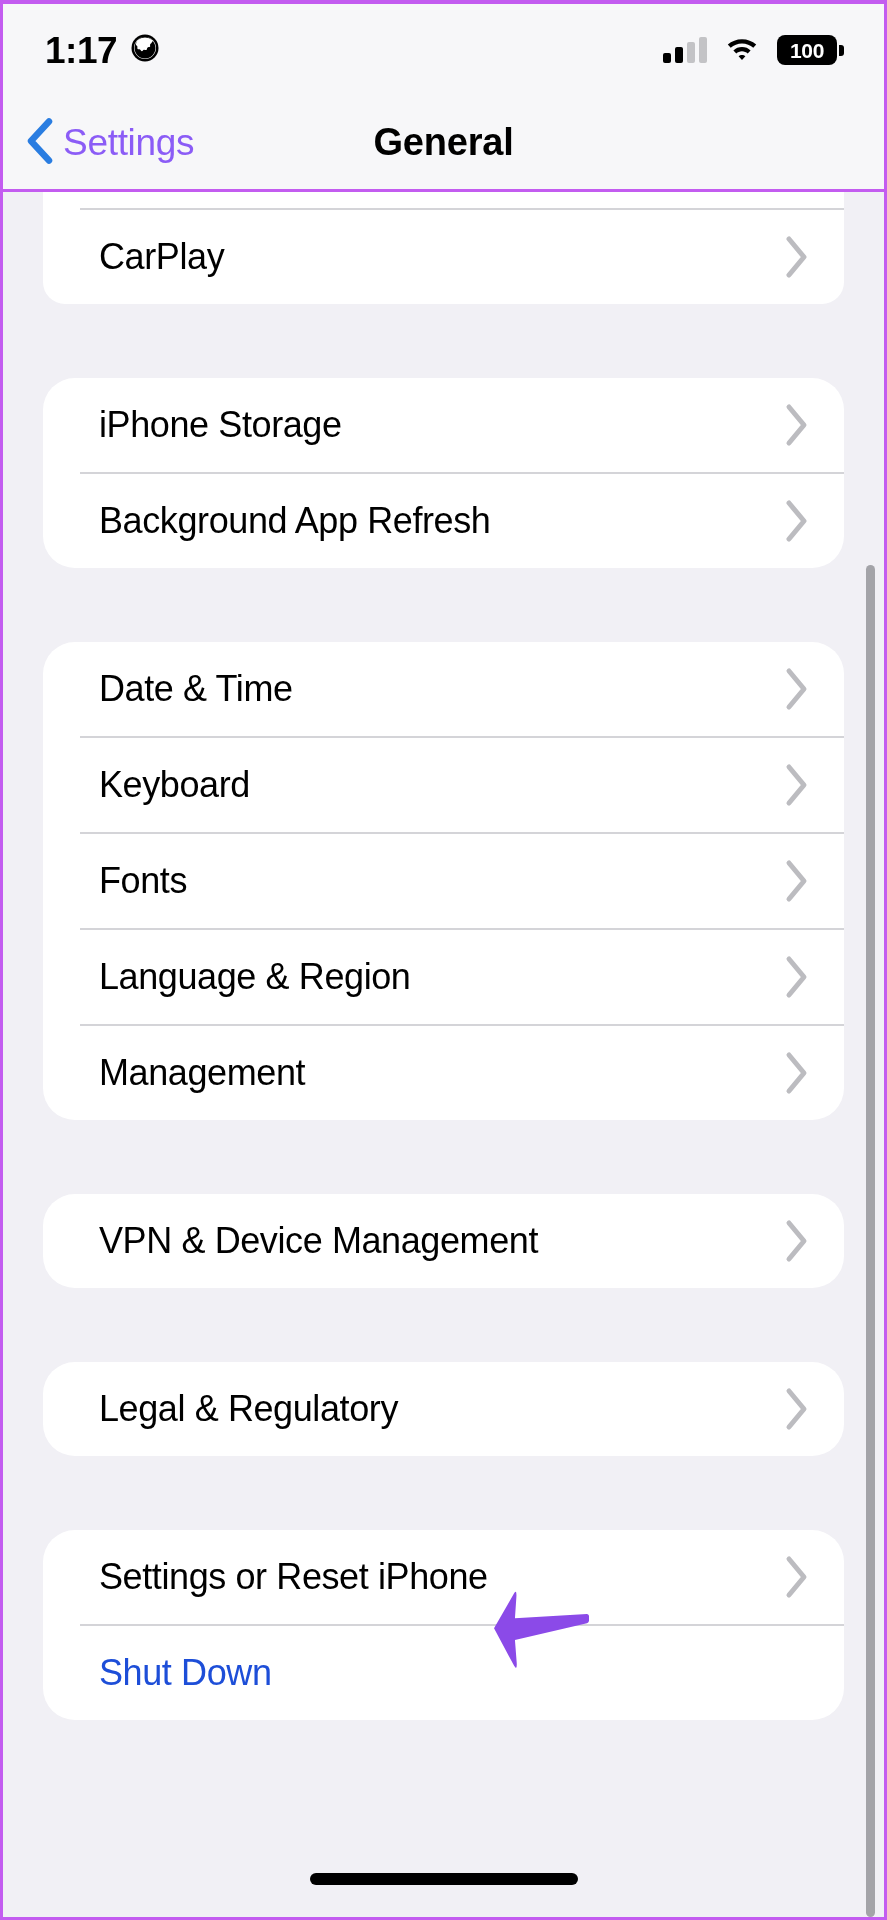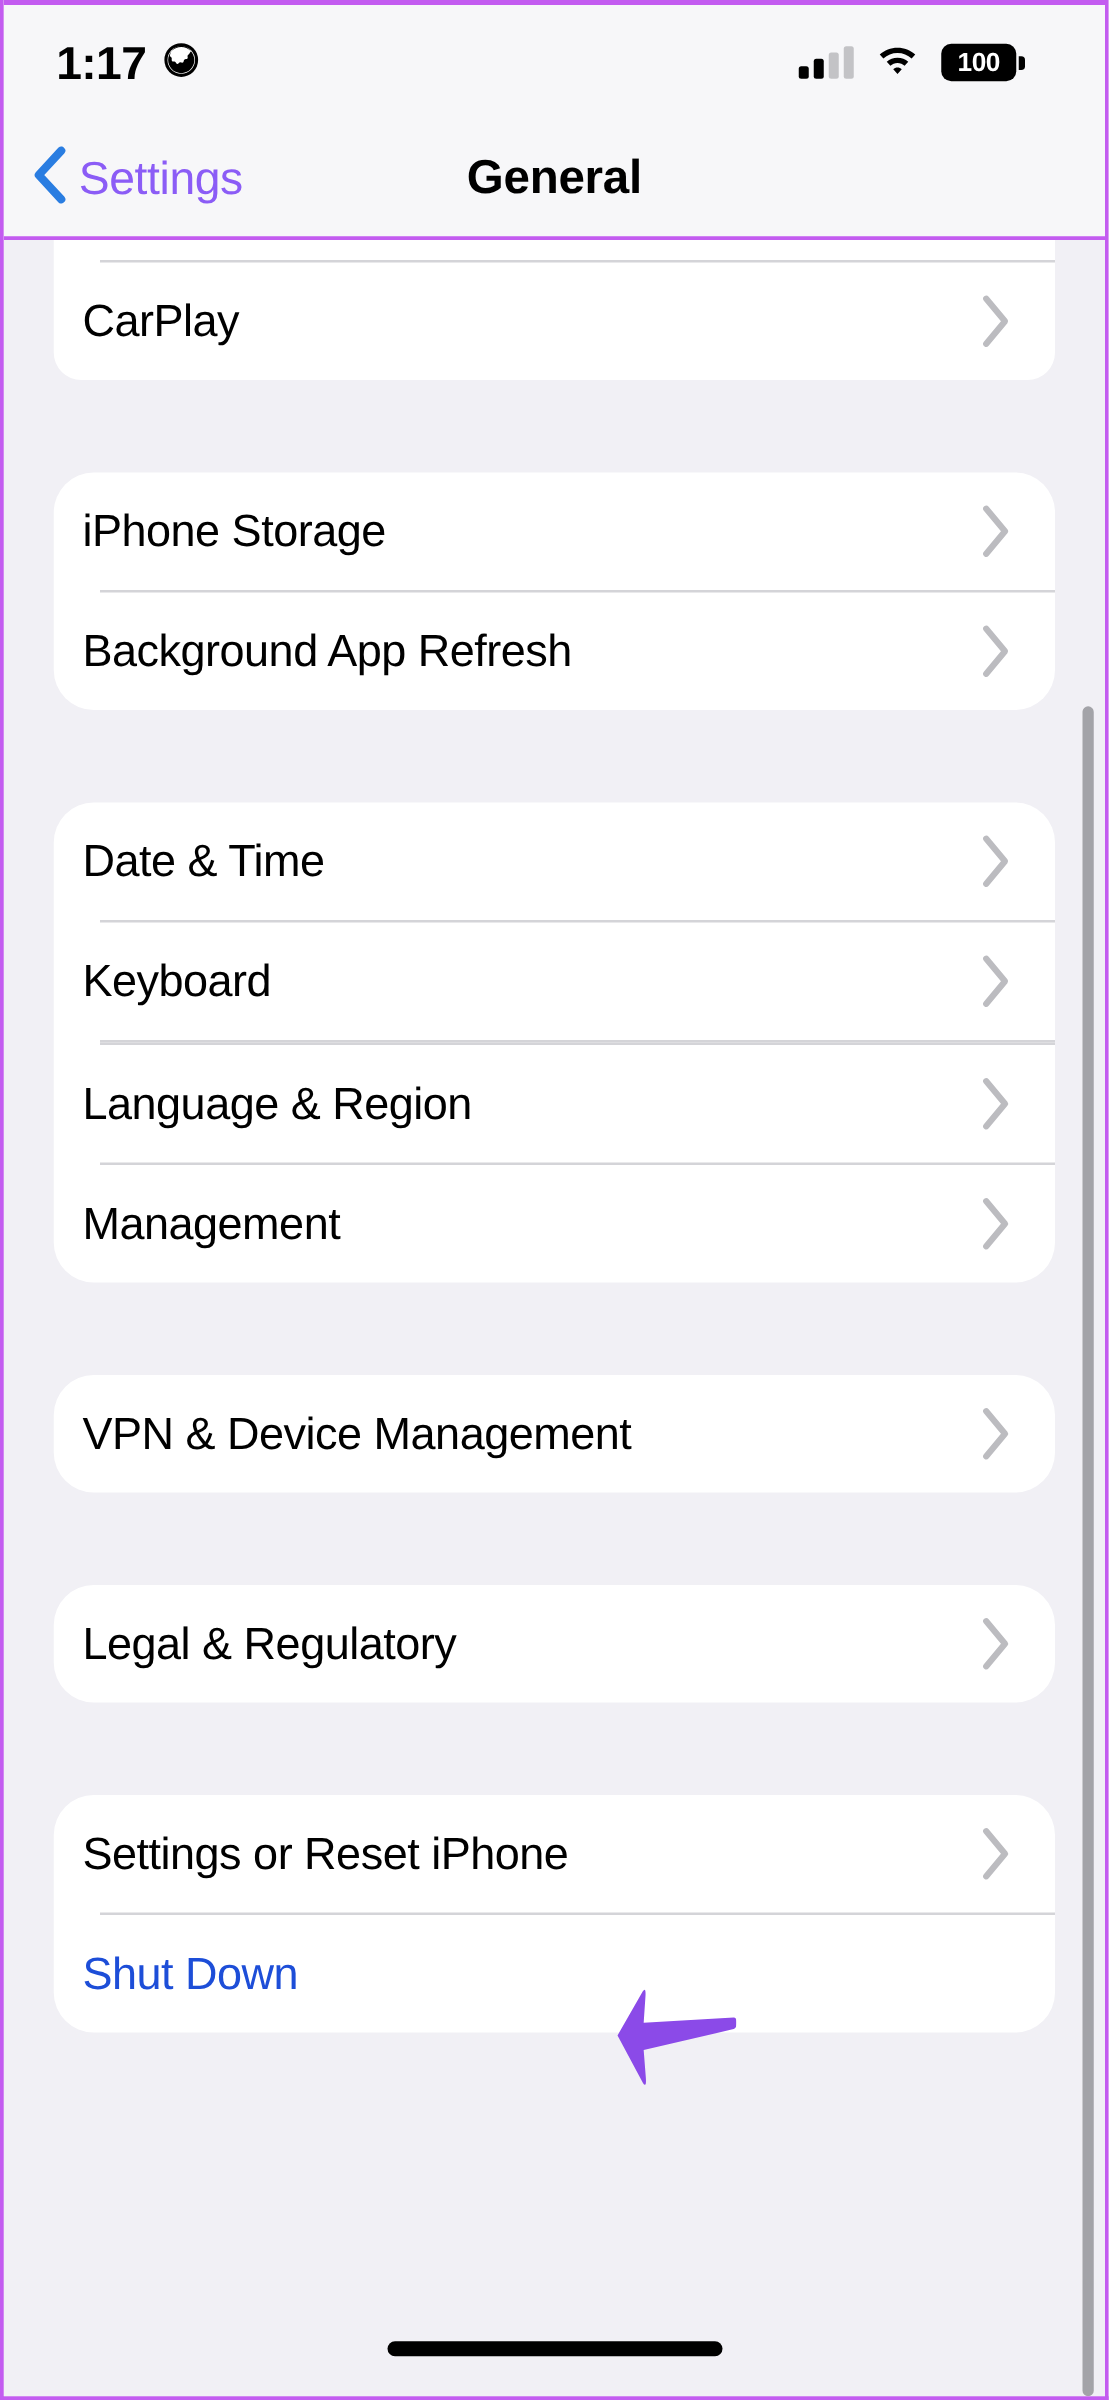--- a/index.html
+++ b/index.html
@@ -40,21 +40,21 @@
   }
 
   
   .status-bar {
     position: absolute;
     left: 0; right: 0; top: 0;
     height: 92px;
     display: flex;
     align-items: center;
     justify-content: space-between;
-    padding: 0 64px 0 42px;
+    padding: 0 40px 0 42px;
     box-sizing: border-box;
   }
   .status-left {
     display: flex;
     align-items: center;
     gap: 13px;
   }
   .status-time {
     font-size: 37px;
     font-weight: bold;
@@ -165,21 +165,21 @@
     border-radius: 0 0 22px 22px;
     margin-top: 0;
   }
 
   .row {
     position: relative;
     display: flex;
     align-items: center;
     justify-content: space-between;
     height: 94px;
-    padding: 0 34px 0 23px;
+    padding: 0 34px 0 56px;
     cursor: pointer;
     box-sizing: border-box;
   }
   .row-label {
     font-size: 36px;
     color: #000;
     letter-spacing: -0.4px;
     white-space: nowrap;
   }
   .row-label.link { color: #1d4ed8; }
@@ -287,20 +287,28 @@
           <div class="separator"></div>
           <div class="row">
             <span class="row-label">Keyboard</span>
             <span>
               <svg class="chevron" width="26" height="44" viewBox="0 0 26 44">
                 <path d="M5 4 L20 22 L5 40" stroke="#bcbcc0" stroke-width="5" fill="none" stroke-linecap="round" stroke-linejoin="round"></path>
               </svg>
             </span>
           </div>
           <div class="separator"></div>
+          <div class="row">
+            <span class="row-label">Fonts</span>
+            <span>
+              <svg class="chevron" width="26" height="44" viewBox="0 0 26 44">
+                <path d="M5 4 L20 22 L5 40" stroke="#bcbcc0" stroke-width="5" fill="none" stroke-linecap="round" stroke-linejoin="round"></path>
+              </svg>
+            </span>
+          </div>
           <div class="separator"></div>
           <div class="row">
             <span class="row-label">Language &amp; Region</span>
             <span>
               <svg class="chevron" width="26" height="44" viewBox="0 0 26 44">
                 <path d="M5 4 L20 22 L5 40" stroke="#bcbcc0" stroke-width="5" fill="none" stroke-linecap="round" stroke-linejoin="round"></path>
               </svg>
             </span>
           </div>
           <div class="separator"></div>

